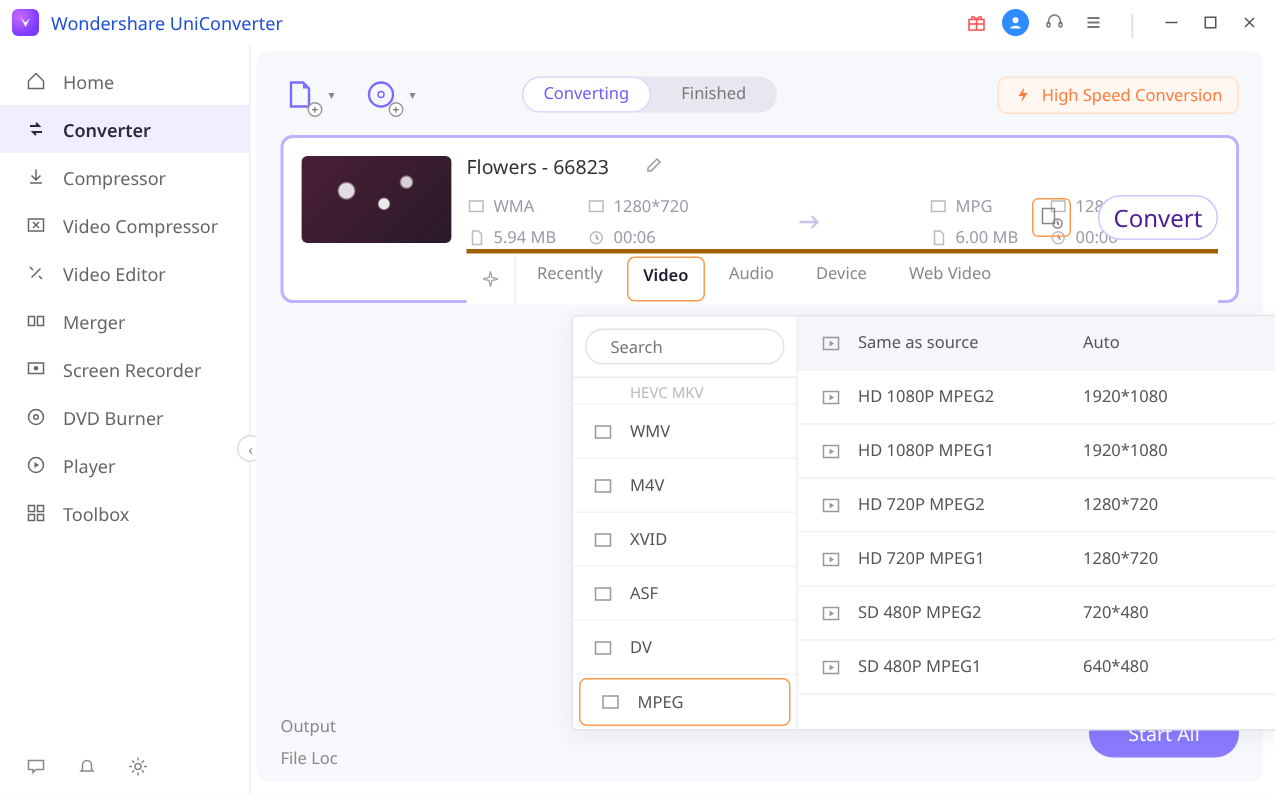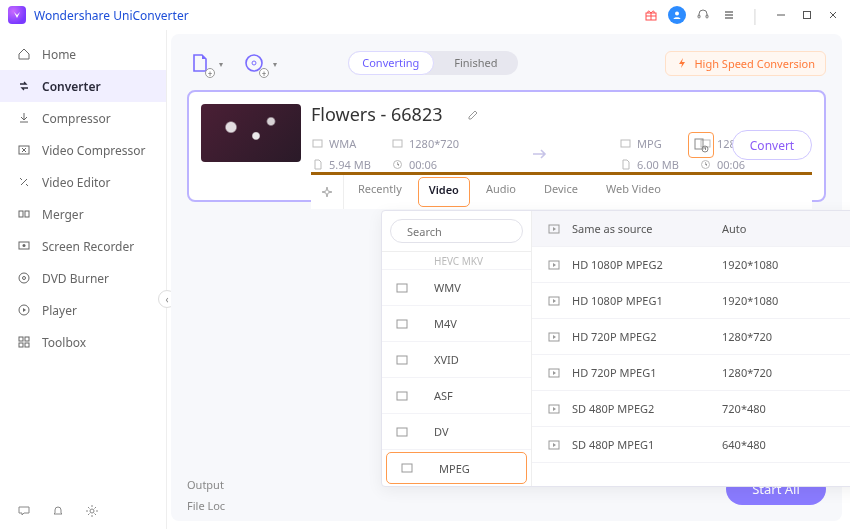--- a/index.html
+++ b/index.html
@@ -28,41 +28,41 @@
 .toolbtn .plus{position:absolute;right:-2px;bottom:-2px;width:10px;height:10px;border-radius:50%;background:#fff;border:1px solid #999;display:flex;align-items:center;justify-content:center;font-size:8px;color:#555;}
 .toolbtn .caret{position:absolute;right:-10px;font-size:8px;color:#888;}
 .tabs{margin-left:auto;margin-right:auto;width:170px;height:24px;border-radius:12px;background:#e7e7ef;display:flex;align-items:center;position:relative;}
 .tab{flex:1;text-align:center;font-size:11px;color:#777;line-height:24px;cursor:pointer;}
 .tab.active{background:#ffffff;border-radius:12px;color:#6a5cff;border:1px solid #dcd9ff;height:24px;line-height:22px;}
 .hsc{margin-left:auto;display:flex;align-items:center;gap:6px;font-size:11px;color:#ff7a3a;padding:4px 10px;border:1px solid #ffe0c8;border-radius:6px;background:#fff7f1;}
 
 .card{margin-top:10px;border:2px solid #bcb3ff;border-radius:8px;background:#fff;height:112px;padding:8px 12px 0 12px;display:flex;gap:10px;position:relative;}
 .thumb{width:100px;height:58px;border-radius:4px;background:#3a2a37;background-image:radial-gradient(circle at 30% 40%,rgba(255,255,255,.85) 0 6%,transparent 8%),radial-gradient(circle at 55% 55%,rgba(255,255,255,.9) 0 5%,transparent 7%),radial-gradient(circle at 70% 30%,rgba(255,255,255,.8) 0 4%,transparent 6%),linear-gradient(135deg,#4a1f35 0%,#2a1a28 100%);position:relative;margin-top:4px;}
 .cardbody{flex:1;display:flex;flex-direction:column;}
-.cardtitle{display:flex;align-items:center;gap:24px;font-size:18px;color:#333;margin-top:2px;}
+.cardtitle{display:flex;align-items:center;gap:24px;font-size:13px;color:#333;margin-top:2px;}
 .mediarow{display:flex;align-items:center;margin-top:10px;gap:68px;}
 .mediacol{display:flex;flex-direction:column;gap:6px;}
 .mpair{display:flex;gap:10px;}
 .minfo{display:flex;align-items:center;gap:6px;font-size:11px;color:#9a9aaa;width:70px;}
 .minfo .mi{width:12px;height:12px;display:flex;align-items:center;justify-content:center;}
 .arrow{width:22px;height:22px;display:flex;align-items:center;justify-content:center;color:#c7c4e8;}
 .formatbtn{position:absolute;right:110px;top:40px;width:26px;height:26px;border:1.5px solid #ff9a4d;border-radius:4px;display:flex;align-items:center;justify-content:center;color:#7a7a8a;}
-.convertbtn{position:absolute;right:12px;top:38px;width:80px;height:30px;border:1px solid #cfc7ff;border-radius:15px;background:#fff;color:#8b5cf6;font-size:12px;display:flex;align-items:center;justify-content:center;cursor:pointer;}
+.convertbtn{position:absolute;right:12px;top:38px;width:80px;height:30px;border:1px solid #cfc7ff;border-radius:15px;background:#fff;color:#4c1d95;font-size:16px;display:flex;align-items:center;justify-content:center;cursor:pointer;}
 .card-tabs{display:flex;border-top:3px solid #a16207;margin-top:auto;background:#fff;}
 .card-tabs .ctab{padding:6px 14px;font-size:11px;color:#888;cursor:pointer;}
 .ctab.active{border:1.5px solid #ff9a4d;border-radius:5px;color:#1a1a2a;font-weight:600;padding:4px 10px;margin:2px 2px;}
 .ctab-icon{padding:6px 10px;color:#aaa;border-right:1px solid #eee;}
 
 .panel{position:absolute;left:210px;top:176px;width:500px;background:#fff;border:1px solid #e4e4ee;border-radius:4px;display:flex;box-shadow:0 4px 16px rgba(0,0,0,.06);z-index:10;}
 .panel-left{width:150px;display:flex;flex-direction:column;border-right:1px solid #eee;}
 .searchwrap{padding:8px;}
 .search{height:24px;border:1px solid #e2e2ea;border-radius:12px;display:flex;align-items:center;padding:0 10px;gap:6px;color:#aaa;font-size:11px;}
 .search input{border:none;outline:none;font-size:11px;flex:1;color:#333;background:transparent;}
 .flist{flex:1;overflow:hidden;border-top:1px solid #eee;}
-.fitem{height:36px;display:flex;align-items:center;gap:24px;padding:0 12px;font-size:11px;color:#555;border-bottom:1px solid #f3f3f7;cursor:pointer;}
+.fitem{height:36px;display:flex;align-items:center;gap:10px;padding:0 12px;font-size:11px;color:#555;border-bottom:1px solid #f3f3f7;cursor:pointer;}
 .fitem.half{height:18px;color:#bbb;font-size:10px;padding-top:0;}
 .fitem.sel{border:1.5px solid #ff9a4d;border-radius:5px;margin:2px 4px;height:32px;}
 .fi-icon{width:16px;height:16px;display:flex;align-items:center;justify-content:center;color:#888;}
 .panel-right{flex:1;display:flex;flex-direction:column;}
 .prow{height:36px;display:flex;align-items:center;padding:0 14px;gap:10px;font-size:11px;color:#555;border-bottom:1px solid #f2f2f6;}
 .prow.head{background:#f6f6fa;}
 .prow .pi{width:16px;height:16px;display:flex;align-items:center;justify-content:center;color:#888;}
 .prow .name{width:140px;}
 .prow .res{width:100px;}
 

